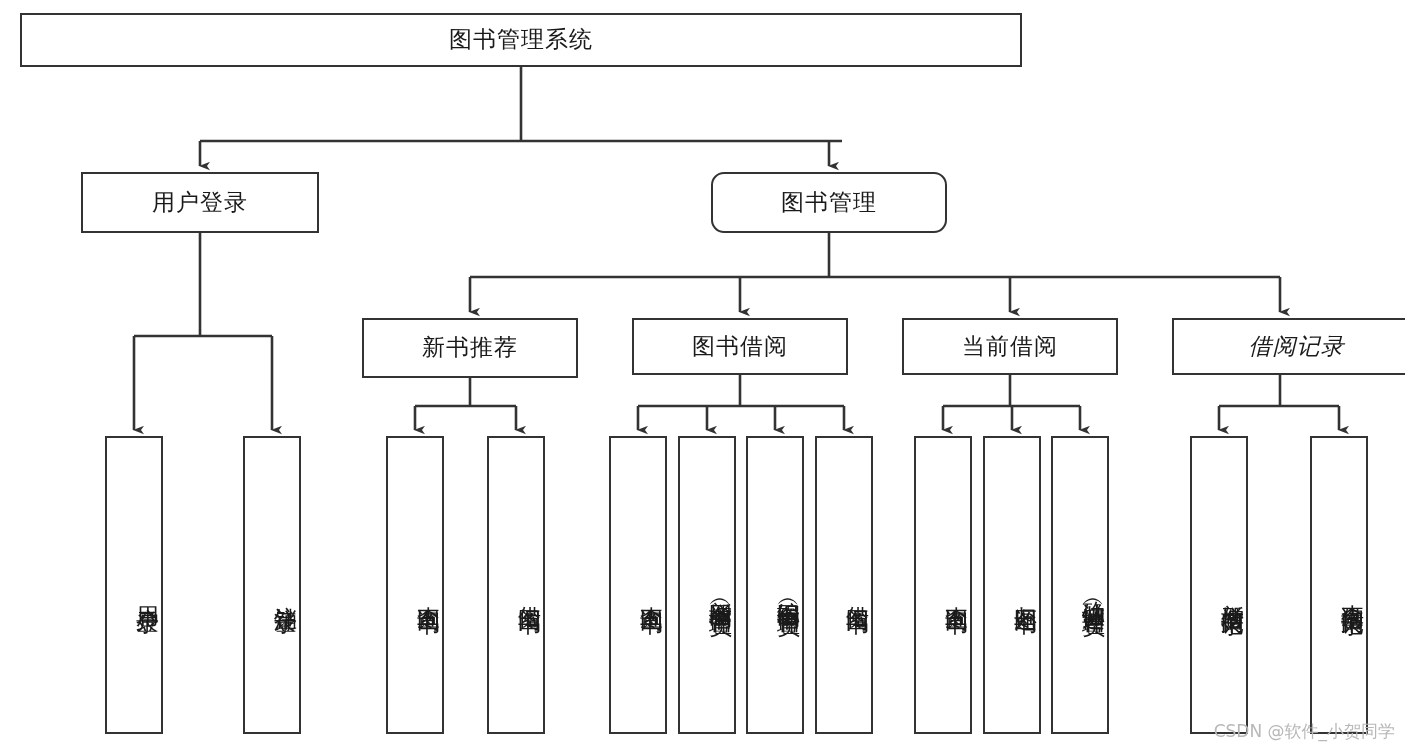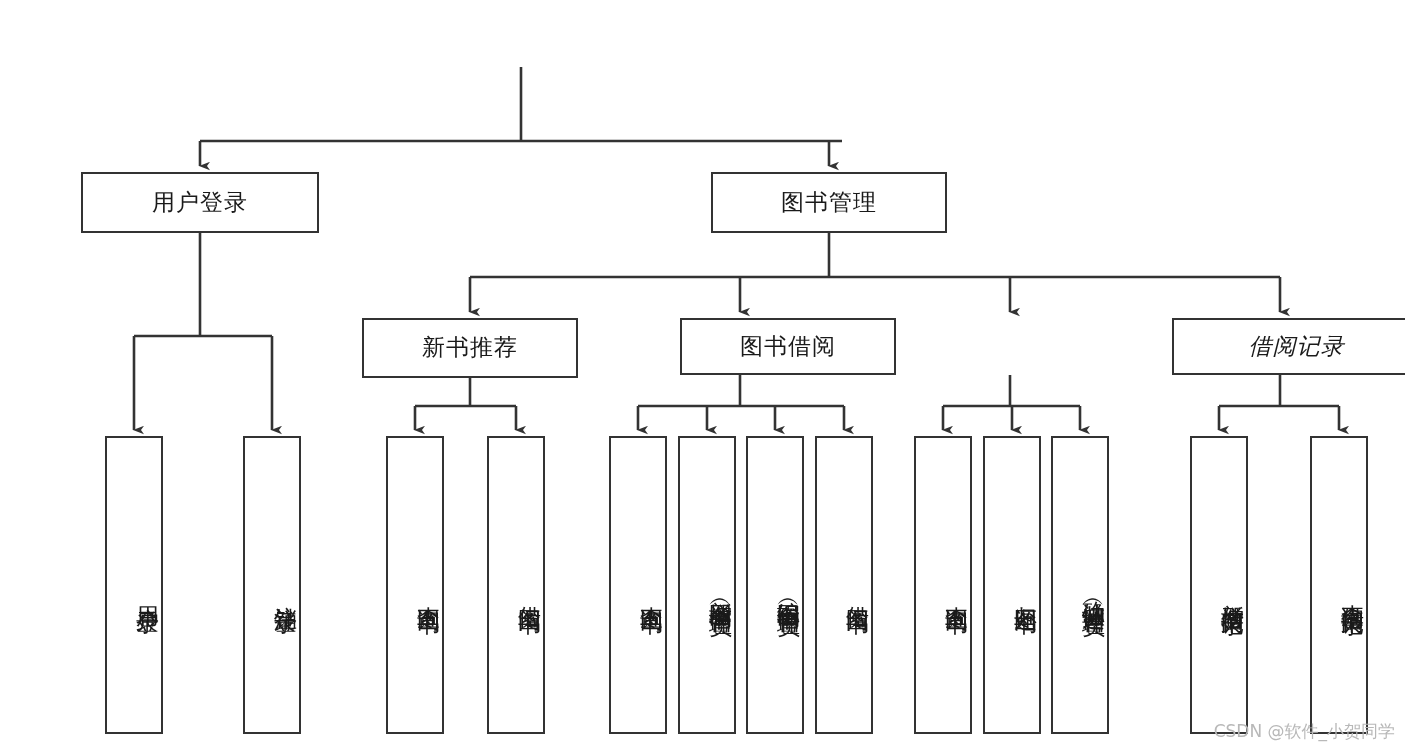--- a/index.html
+++ b/index.html
@@ -127,33 +127,39 @@
     </g>
 
     <g>
       <path d="M1280,375 L1280,406" stroke="#333333" stroke-width="2.6" fill="none"></path>
       <path d="M1219,406 L1339,406" stroke="#333333" stroke-width="2.6" fill="none"></path>
       <path d="M1219,406 L1219,430" stroke="#333333" stroke-width="2.6" fill="none" marker-end="url(#arrowhead)"></path>
       <path d="M1339,406 L1339,430" stroke="#333333" stroke-width="2.6" fill="none" marker-end="url(#arrowhead)"></path>
     </g>
   </svg>
 
+  <div class="node node-h" style="left: 20px; top: 13px; width: 1002px; height: 54px; border-color: rgb(51, 51, 51); background: rgb(255, 255, 255); color: rgb(26, 26, 26);">
+    <span>图书管理系统</span>
+  </div>
 
   <div class="node node-h" style="left: 81px; top: 172px; width: 238px; height: 61px; border-color: rgb(51, 51, 51); background: rgb(255, 255, 255); color: rgb(26, 26, 26);">
     <span>用户登录</span>
   </div>
-  <div class="node node-h" style="left: 711px; top: 172px; width: 236px; height: 61px; border-color: rgb(51, 51, 51); background: rgb(255, 255, 255); color: rgb(26, 26, 26);">
+  <div class="node node-h" style="left: 711px; top: 172px; width: 236px; height: 61px; border-color: rgb(51, 51, 51); background: rgb(255, 255, 255); color: rgb(26, 26, 26); border-radius: 13px;">
     <span>图书管理</span>
   </div>
 
   <div class="node node-h" style="left: 362px; top: 318px; width: 216px; height: 60px; border-color: rgb(51, 51, 51); background: rgb(255, 255, 255); color: rgb(26, 26, 26);">
     <span>新书推荐</span>
   </div>
-  <div class="node node-h" style="left: 632px; top: 318px; width: 216px; height: 57px; border-color: rgb(51, 51, 51); background: rgb(255, 255, 255); color: rgb(26, 26, 26); margin-left: 48px;">
+  <div class="node node-h" style="left: 632px; top: 318px; width: 216px; height: 57px; border-color: rgb(51, 51, 51); background: rgb(255, 255, 255); color: rgb(26, 26, 26);">
     <span>图书借阅</span>
+  </div>
+  <div class="node node-h" style="left: 902px; top: 318px; width: 216px; height: 57px; border-color: rgb(51, 51, 51); background: rgb(255, 255, 255); color: rgb(26, 26, 26);">
+    <span>当前借阅</span>
   </div>
   <div class="node node-h" style="left: 1172px; top: 318px; width: 249px; height: 57px; border-color: rgb(51, 51, 51); background: rgb(255, 255, 255); color: rgb(26, 26, 26); font-style: italic;">
     <span>借阅记录</span>
   </div>
 
   <div class="node node-v" style="left: 105px; top: 436px; width: 58px; height: 298px; border-color: rgb(51, 51, 51); background: rgb(255, 255, 255); color: rgb(26, 26, 26);">
     <span class="vtext">用户登录</span>
   </div>
   <div class="node node-v" style="left: 243px; top: 436px; width: 58px; height: 298px; border-color: rgb(51, 51, 51); background: rgb(255, 255, 255); color: rgb(26, 26, 26);">
     <span class="vtext">注销登录</span>

